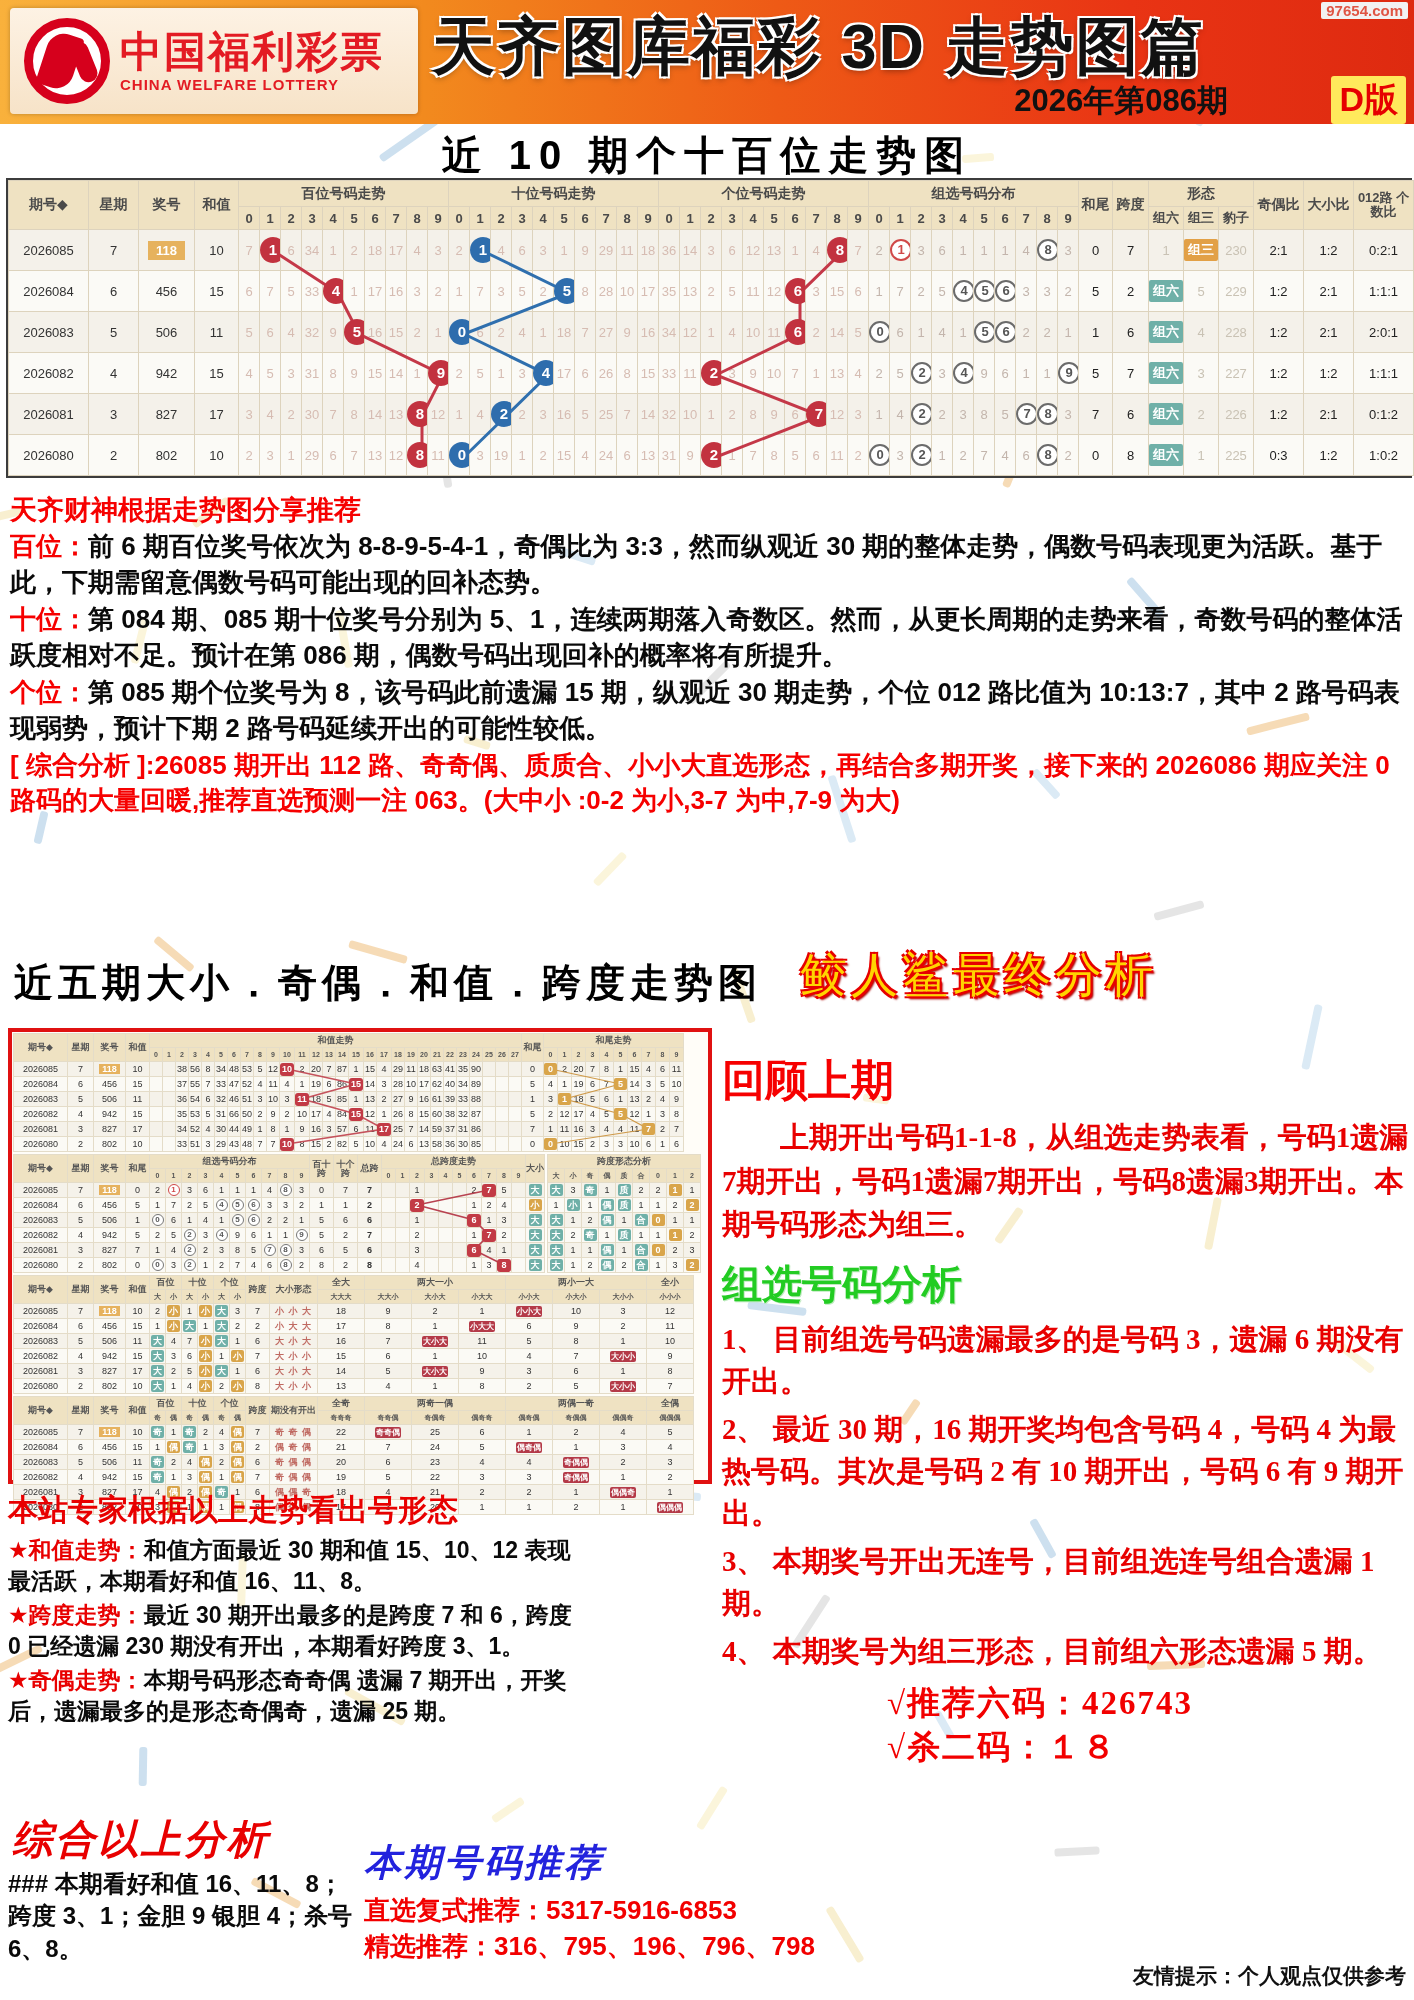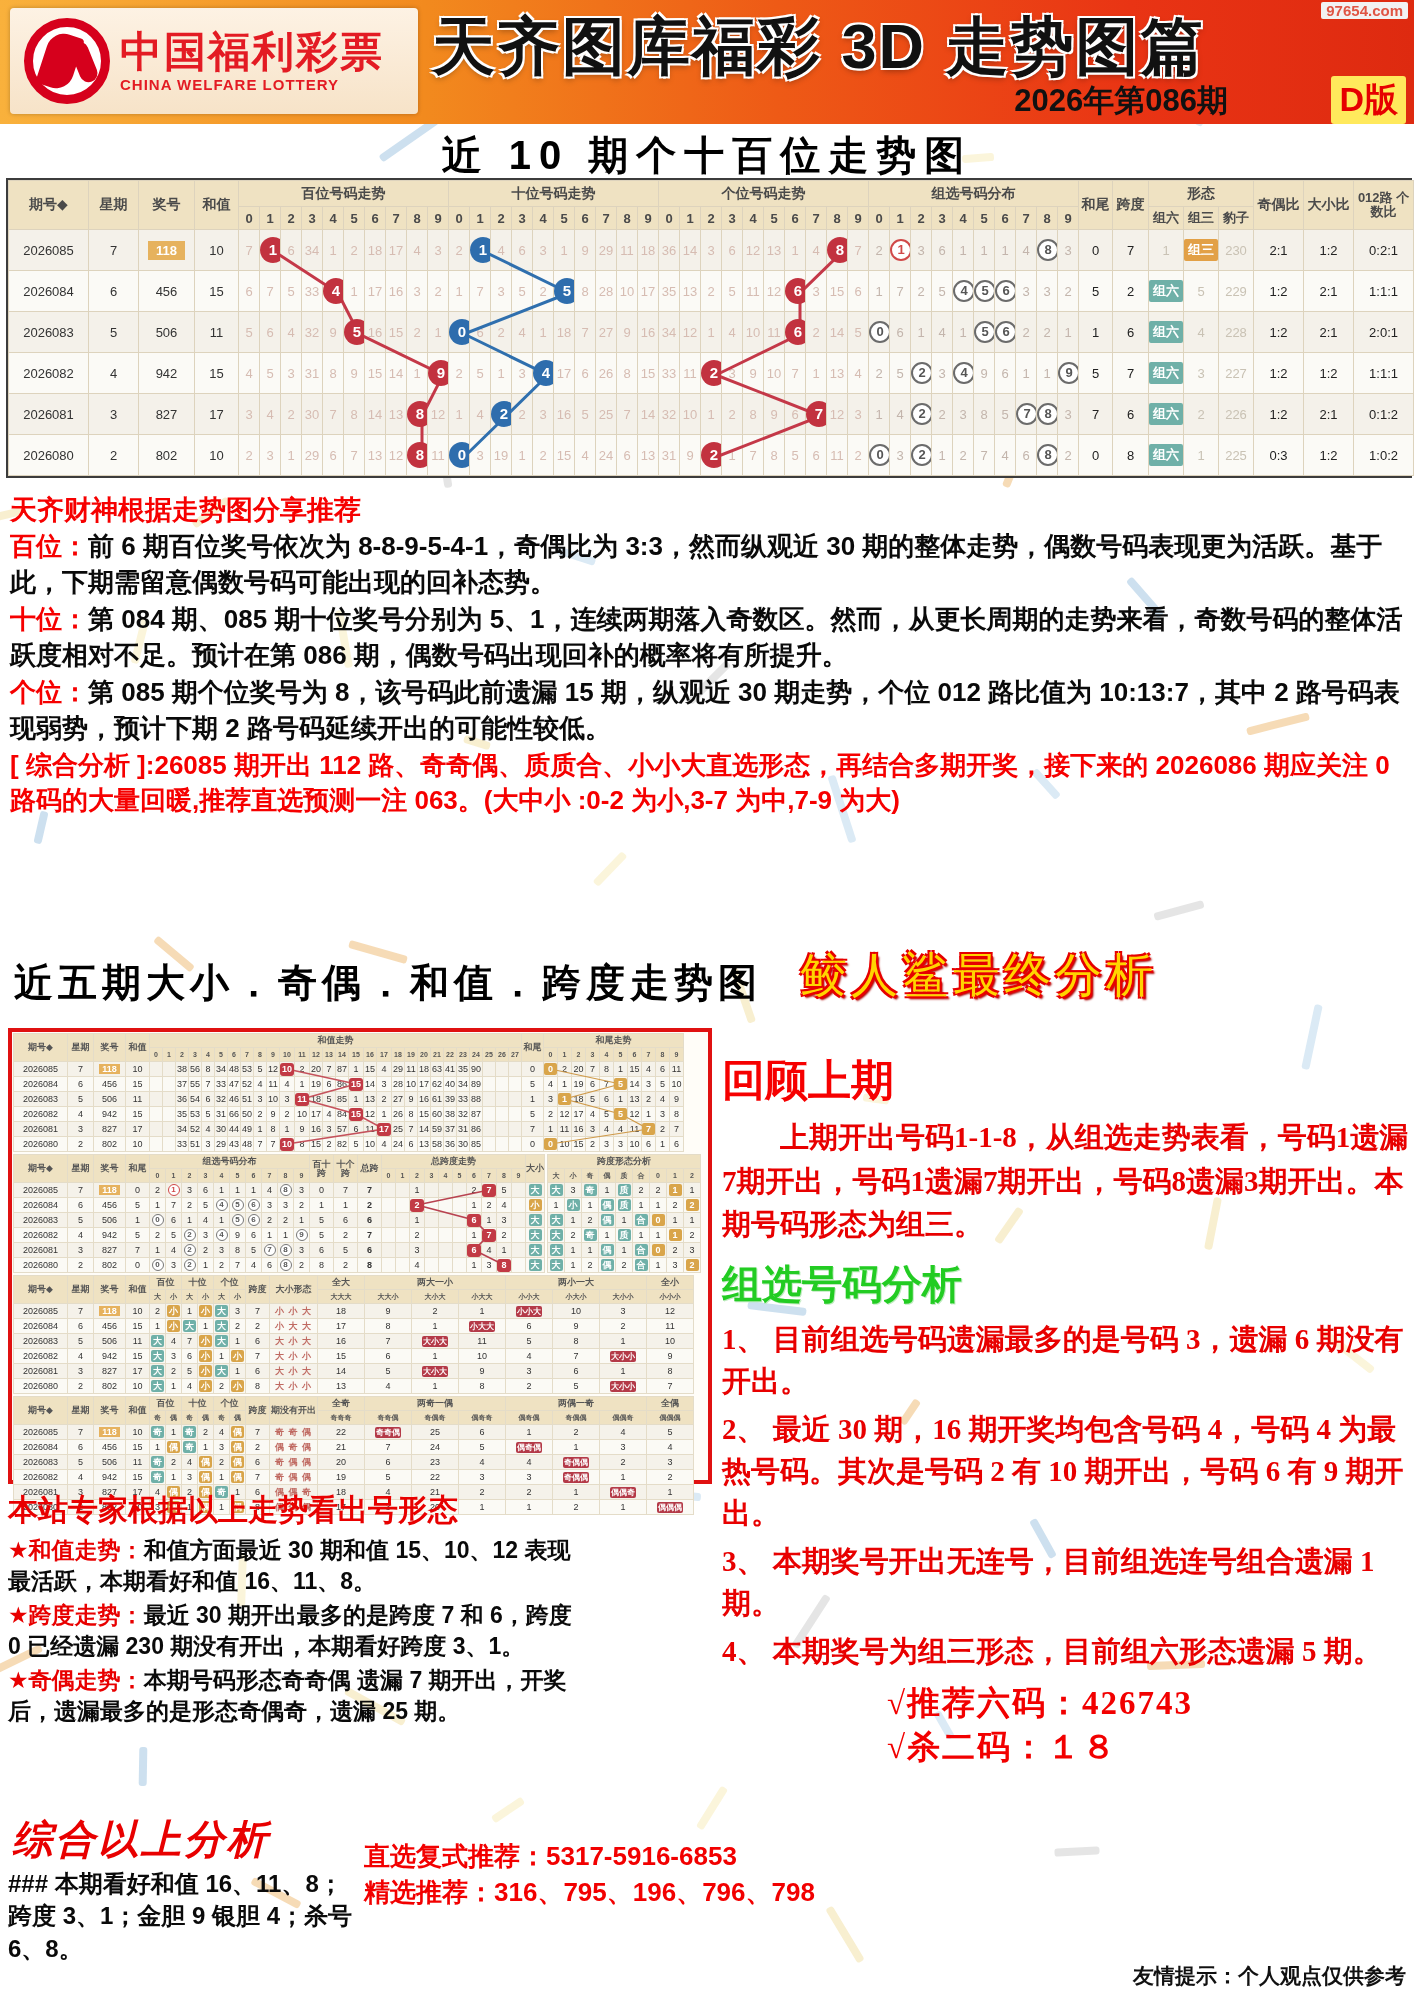--- a/index.html
+++ b/index.html
@@ -1769,20 +1769,21 @@
     <div id="exp-items">
         <div class="exp-item"><span class="lab">★和值走势：</span>和值方面最近 30 期和值 15、10、12 表现最活跃，本期看好和值 16、11、8。</div>
         <div class="exp-item"><span class="lab">★跨度走势：</span>最近 30 期开出最多的是跨度 7 和 6，跨度 0 已经遗漏 230 期没有开出，本期看好跨度 3、1。</div>
         <div class="exp-item"><span class="lab">★奇偶走势：</span>本期号码形态奇奇偶 遗漏 7 期开出，开奖后，遗漏最多的是形态奇偶奇，遗漏 25 期。</div>
       </div>
   </div>
   <div class="conc-title">综合以上分析</div>
   <div class="conc-text">### 本期看好和值 16、11、8；跨度 3、1；金胆 9 银胆 4；杀号 6、8。</div>
 
   <div class="recommend">
+    <div class="rec-title">本期号码推荐</div>
     <div id="rec-lines">
         <div class="rec-line">直选复式推荐：5317-5916-6853</div>
         <div class="rec-line">精选推荐：316、795、196、796、798</div>
       </div>
   </div>
 
   <div class="footer-note">友情提示：个人观点仅供参考</div>
 </div>
 
 </body></html>

